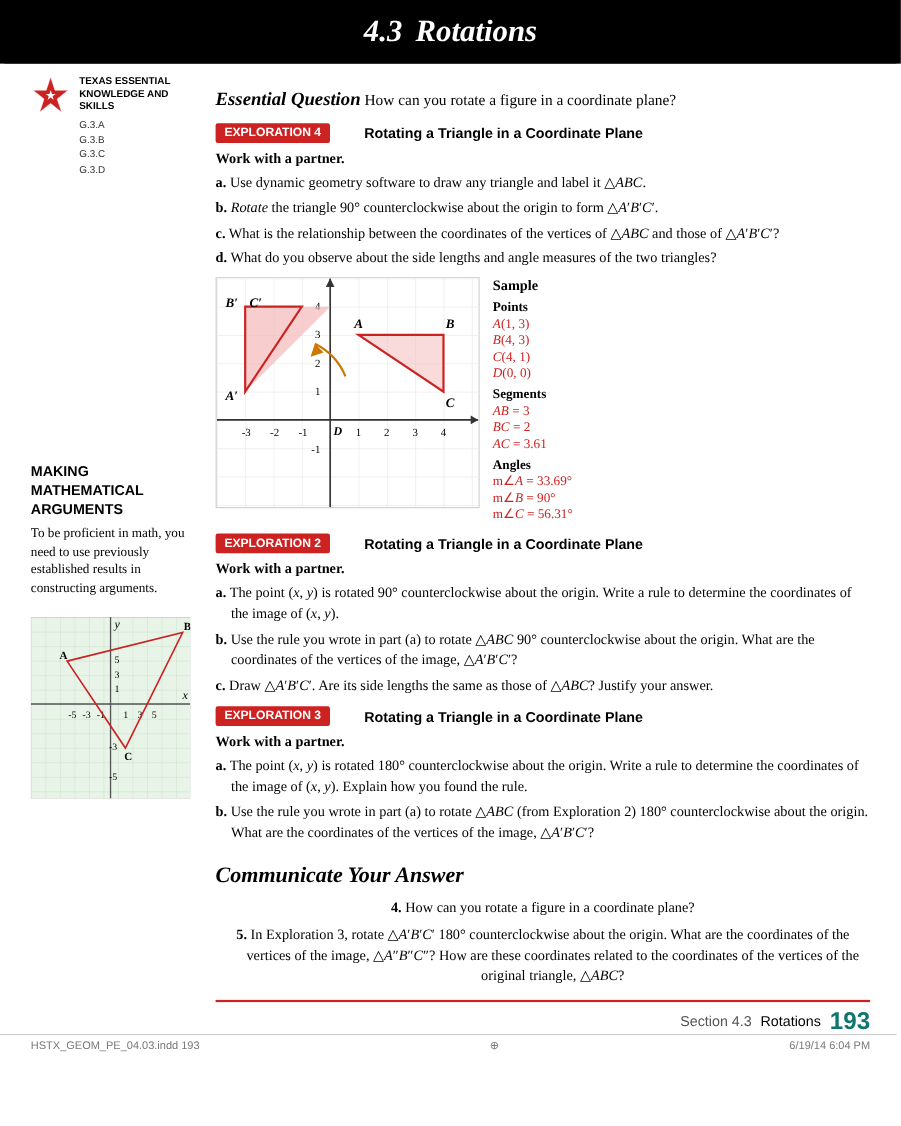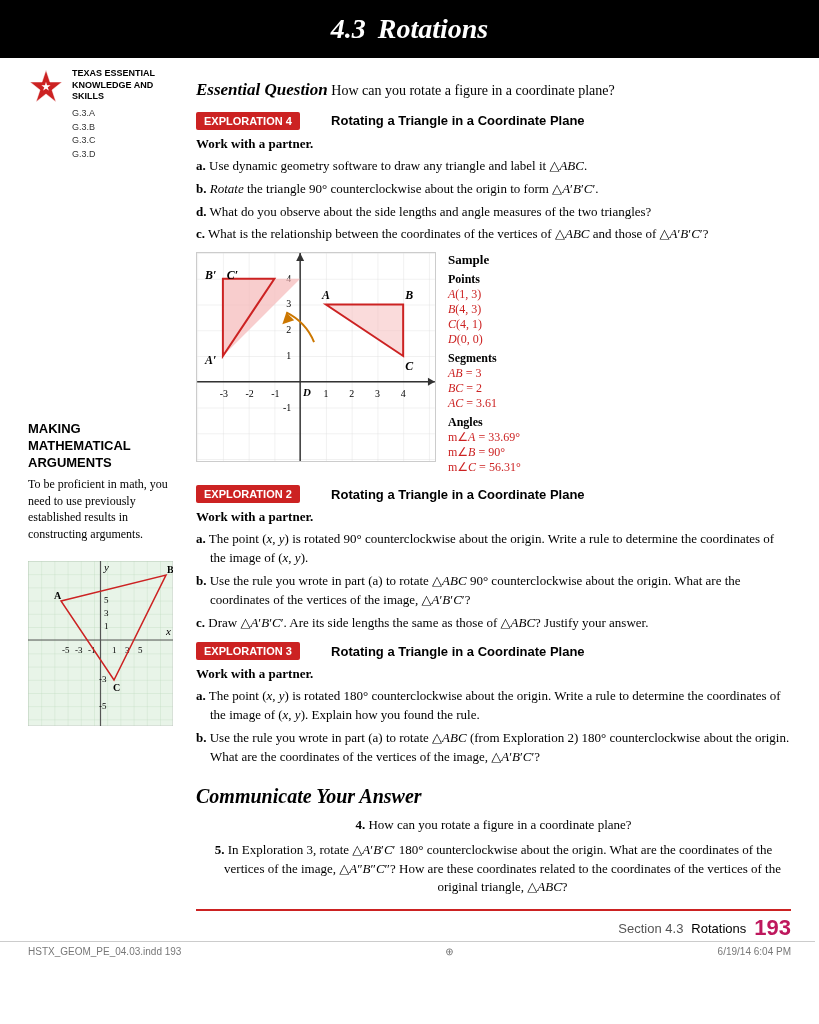--- a/index.html
+++ b/index.html
@@ -224,21 +224,21 @@
       margin-top: 12px;
       border-top: 2px solid #cc2222;
       padding-top: 4px;
       display: flex;
       justify-content: flex-end;
       align-items: center;
       gap: 8px;
     }
     .section-footer .sec-label { color: #555; }
     .section-footer .sec-name { color: #000; }
-    .section-footer .sec-num { font-size: 22px; font-weight: bold; color: #be185d; }
+    .section-footer .sec-num { font-size: 22px; font-weight: bold; color: #0f766e; }
 
     
     .graph-svg {
       width: 100%;
       height: 100%;
     }
     em { font-style: italic; }
     strong { font-weight: bold; }
 
     
@@ -351,24 +351,24 @@
     <div class="work-partner">Work with a partner.</div>
 
     <div>
       <div class="instruction-item">
         <span class="item-letter">a.</span> Use dynamic geometry software to draw any triangle and label it △<em>ABC</em>.
       </div>
       <div class="instruction-item">
         <span class="item-letter">b.</span> <em>Rotate</em> the triangle 90° counterclockwise about the origin to form △<em>A</em>′<em>B</em>′<em>C</em>′.
       </div>
       <div class="instruction-item">
+        <span class="item-letter">c.</span> What is the relationship between the coordinates of the vertices of △<em>ABC</em> and those of △<em>A</em>′<em>B</em>′<em>C</em>′?
+      </div>
+      <div class="instruction-item">
         <span class="item-letter">d.</span> What do you observe about the side lengths and angle measures of the two triangles?
-      </div>
-      <div class="instruction-item">
-        <span class="item-letter">c.</span> What is the relationship between the coordinates of the vertices of △<em>ABC</em> and those of △<em>A</em>′<em>B</em>′<em>C</em>′?
       </div>
     </div>
 
     <div class="sample-area">
 
       <div class="graph-container">
         <svg class="graph-svg" viewBox="0 0 240 210">
 
           <rect x="0" y="0" width="240" height="210" fill="white"></rect>
 

